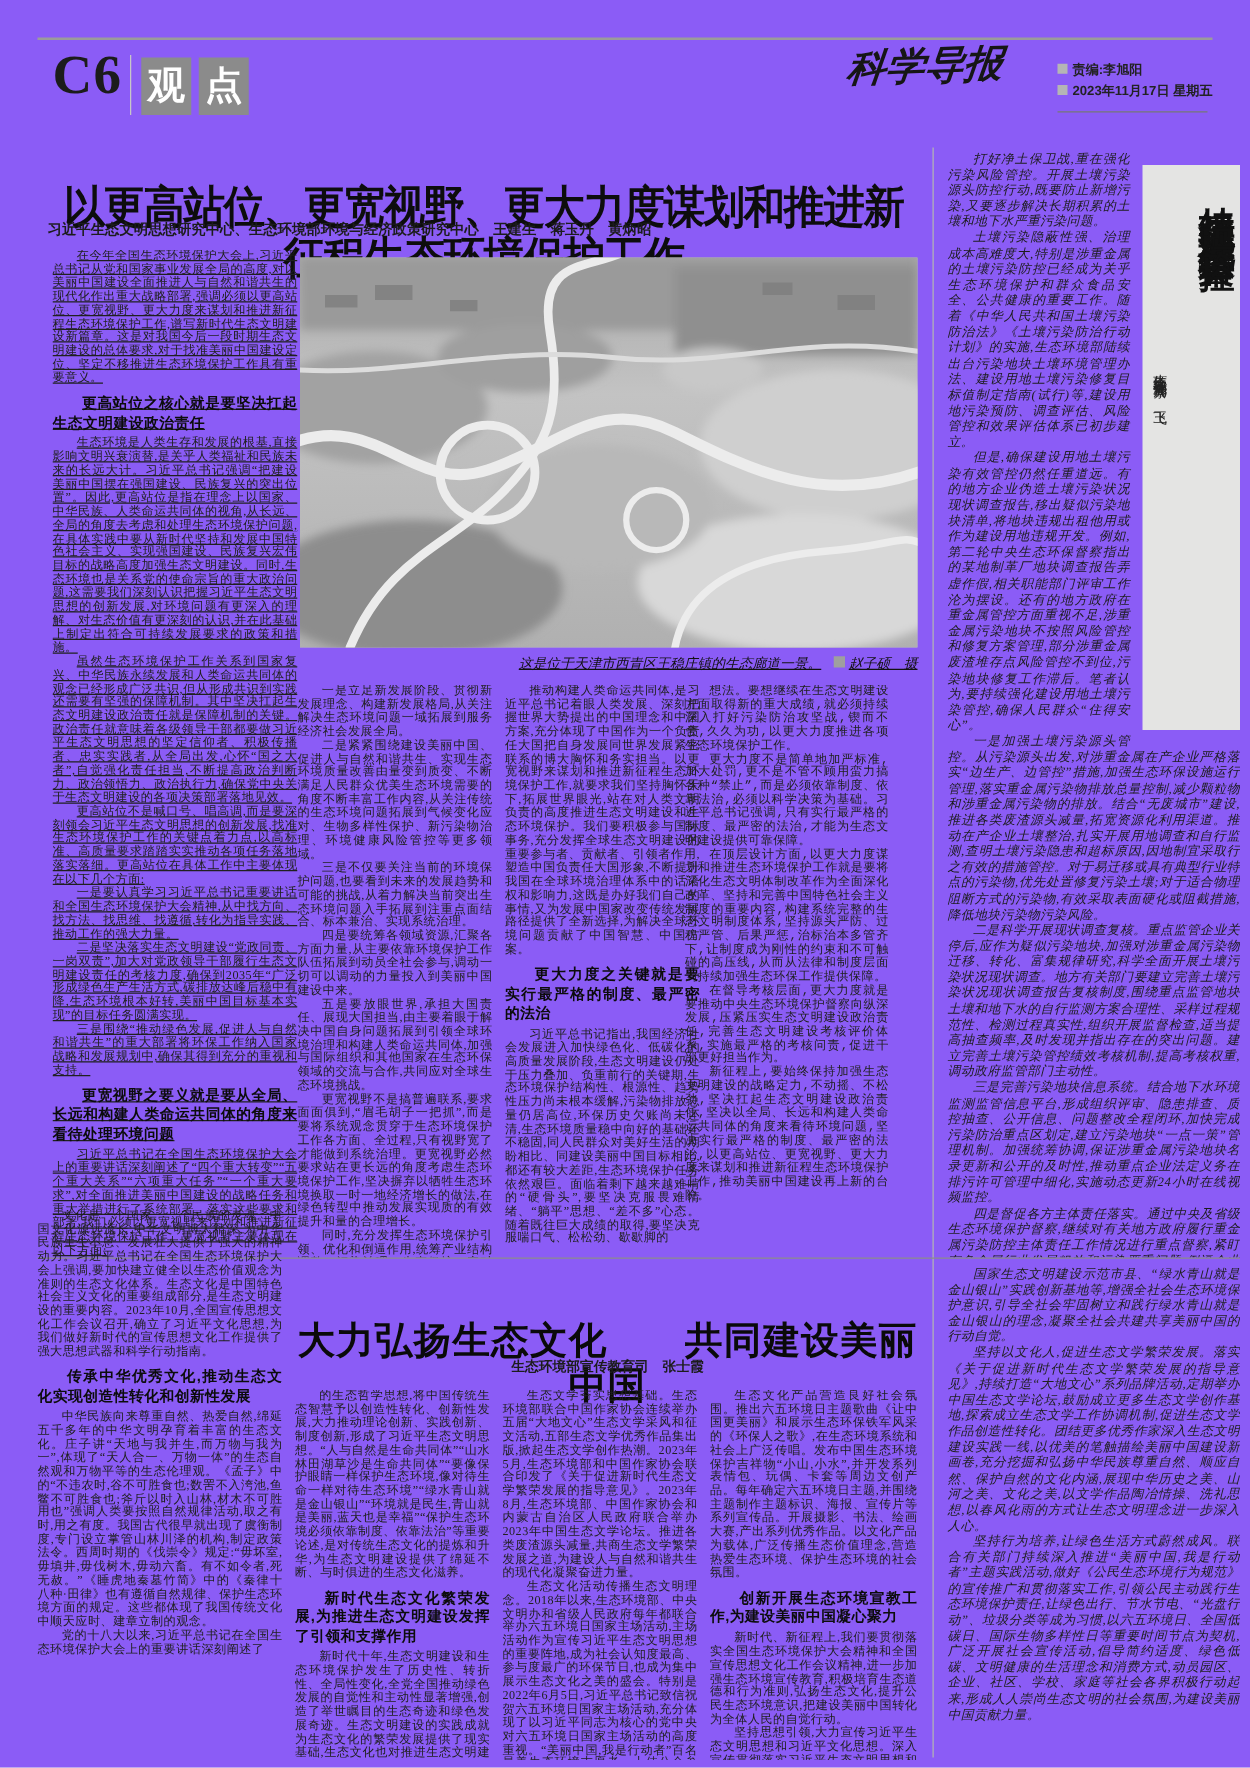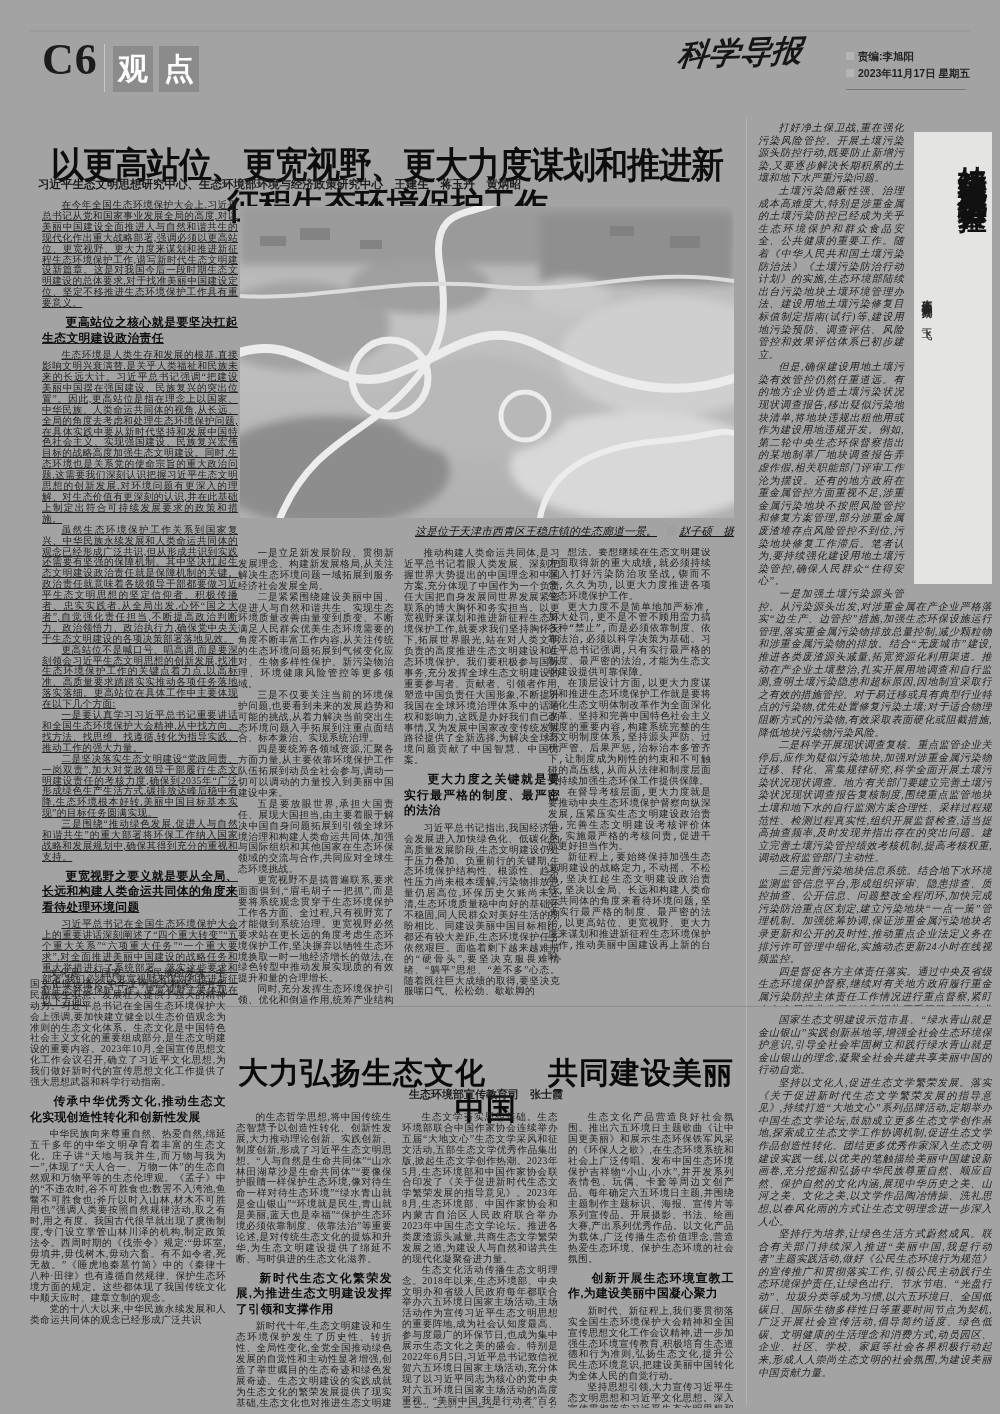--- a/index.html
+++ b/index.html
@@ -1,16 +1,16 @@
 <!DOCTYPE html>
 <html><head>
 <meta charset="utf-8">
 <style>
   html,body{margin:0;padding:0;background:#e8e8e6;}
-  .page{position:relative;width:1000px;height:1414px;margin:0 auto;background:#a3a3a3;color:#1c1c1c;
+  .page{position:relative;width:1000px;height:1414px;margin:0 auto;background:#8b5cf6;color:#1c1c1c;
         font-family:"Liberation Serif","DejaVu Serif",serif;overflow:hidden;}
   .rule{position:absolute;background:#9b9b9b;}
   
   .edition{position:absolute;left:42px;top:38px;font:700 44px/1 "Liberation Serif",serif;letter-spacing:1px;}
   .hdr-div{position:absolute;left:104px;top:44px;width:1px;height:48px;background:#c7c7c7;}
   .sec-box{position:absolute;top:46px;width:40px;height:46px;background:#8b8b8b;color:#fff;
            display:flex;align-items:center;justify-content:center;
            font:700 30px/1 "Liberation Sans",sans-serif;}
   .sec-box.b1{left:113px;} .sec-box.b2{left:159px;}
   .masthead{position:absolute;left:655px;top:36px;width:170px;text-align:center;
@@ -185,21 +185,21 @@
         <p>三是完善污染地块信息系统。结合地下水环境监测监管信息平台,形成组织评审、隐患排查、质控抽查、公开信息、问题整改全程闭环,加快完成污染防治重点区划定,建立污染地块“一点一策”管理机制。加强统筹协调,保证涉重金属污染地块名录更新和公开的及时性,推动重点企业法定义务在排污许可管理中细化,实施动态更新24小时在线视频监控。</p>
         <p>四是督促各方主体责任落实。通过中央及省级生态环境保护督察,继续对有关地方政府履行重金属污染防控主体责任工作情况进行重点督察,紧盯有色金属行业发展粗放和污染严重问题,倒逼企业绿色高质量健康发展。强化培训宣贯,提升企业和园区等污染责任人、土地使用权人的土壤和地下水污染防治责任意识,将生态环保成效与差别化电价、污染物总量削减等指标挂钩,让企业真正担负起生态环境保护的主体责任。</p>
       </div>
   </aside>
 
   <div class="bot-rule"></div>
   <div class="col c-bot-left">
       <p>文化是一个国家、一个民族的灵魂。中国文化源远流长,中华文明博大精深,为中华民族生生不息、发展壮大提供了强大的精神动力。习近平总书记在全国生态环境保护大会上强调,要加快建立健全以生态价值观念为准则的生态文化体系。生态文化是中国特色社会主义文化的重要组成部分,是生态文明建设的重要内容。2023年10月,全国宣传思想文化工作会议召开,确立了习近平文化思想,为我们做好新时代的宣传思想文化工作提供了强大思想武器和科学行动指南。</p>
       <h3>传承中华优秀文化,推动生态文化实现创造性转化和创新性发展</h3>
       <p>中华民族向来尊重自然、热爱自然,绵延五千多年的中华文明孕育着丰富的生态文化。庄子讲“天地与我并生,而万物与我为一”,体现了“天人合一、万物一体”的生态自然观和万物平等的生态伦理观。《孟子》中的“不违农时,谷不可胜食也;数罟不入洿池,鱼鳖不可胜食也;斧斤以时入山林,材木不可胜用也”强调人类要按照自然规律活动,取之有时,用之有度。我国古代很早就出现了虞衡制度,专门设立掌管山林川泽的机构,制定政策法令。西周时期的《伐崇令》规定:“毋坏室,毋填井,毋伐树木,毋动六畜。有不如令者,死无赦。”《睡虎地秦墓竹简》中的《秦律十八种·田律》也有遵循自然规律、保护生态环境方面的规定。这些都体现了我国传统文化中顺天应时、建章立制的观念。</p>
-      <p>党的十八大以来,中华民族永续发展和人类命运共同体的观念已经形成广泛共识</p>
+      <p>党的十八大以来,习近平总书记在全国生态环境保护大会上的重要讲话深刻阐述了</p>
     </div>
   <h2 class="bot-headline">大力弘扬生态文化　　共同建设美丽中国</h2>
   <div class="bot-byline">生态环境部宣传教育司　张士霞</div>
   <div class="col c-bot-1">
       <p>的生态哲学思想,将中国传统生态智慧予以创造性转化、创新性发展,大力推动理论创新、实践创新、制度创新,形成了习近平生态文明思想。“人与自然是生命共同体”“山水林田湖草沙是生命共同体”“要像保护眼睛一样保护生态环境,像对待生命一样对待生态环境”“绿水青山就是金山银山”“环境就是民生,青山就是美丽,蓝天也是幸福”“保护生态环境必须依靠制度、依靠法治”等重要论述,是对传统生态文化的提炼和升华,为生态文明建设提供了绵延不断、与时俱进的生态文化滋养。</p>
       <h3>新时代生态文化繁荣发展,为推进生态文明建设发挥了引领和支撑作用</h3>
       <p>新时代十年,生态文明建设和生态环境保护发生了历史性、转折性、全局性变化,全党全国推动绿色发展的自觉性和主动性显著增强,创造了举世瞩目的生态奇迹和绿色发展奇迹。生态文明建设的实践成就为生态文化的繁荣发展提供了现实基础,生态文化也对推进生态文明建设产生了“润物细无声”的深远影响,起到了鼓舞人心、激励士气的重要作用,增强了人们建设美丽中国、推动绿色发展的信心和决心。</p>
     </div>
   <div class="col c-bot-2">
       <p>生态文学夯实思想基础。生态环境部联合中国作家协会连续举办五届“大地文心”生态文学采风和征文活动,五部生态文学优秀作品集出版,掀起生态文学创作热潮。2023年5月,生态环境部和中国作家协会联合印发了《关于促进新时代生态文学繁荣发展的指导意见》。2023年8月,生态环境部、中国作家协会和内蒙古自治区人民政府联合举办2023年中国生态文学论坛。推进各类废渣源头减量,共商生态文学繁荣发展之道,为建设人与自然和谐共生的现代化凝聚奋进力量。</p>

